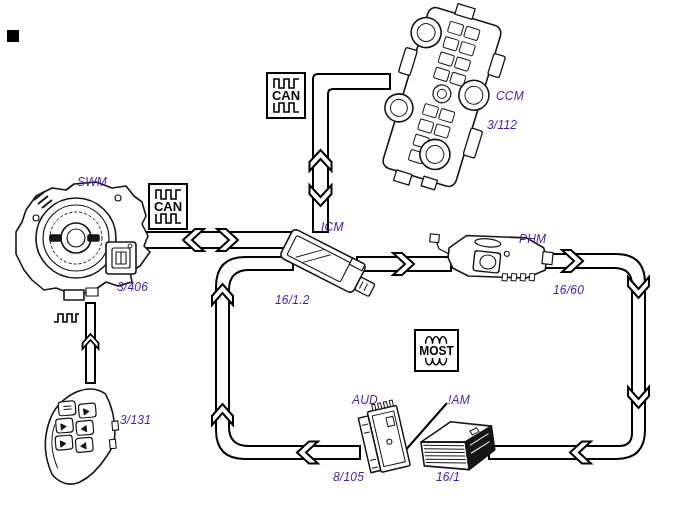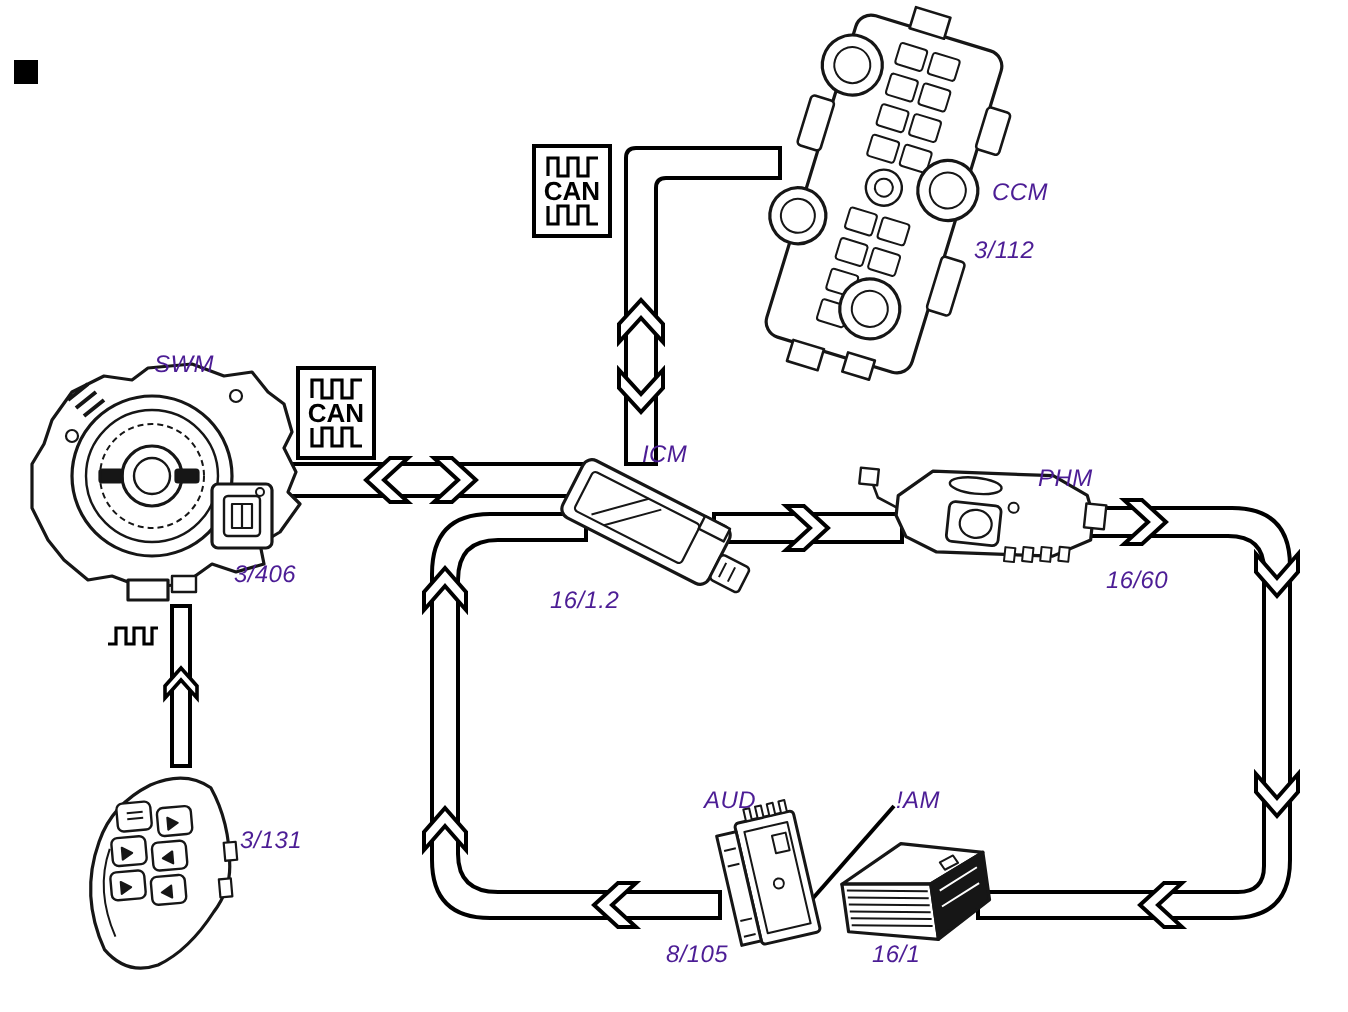--- a/index.html
+++ b/index.html
@@ -223,20 +223,29 @@
   <div class="signal-box" style="left:148px;top:183px;width:40px;height:47px;">
     <svg class="wave" width="27" height="12" viewBox="0 0 27 12">
       <path d="M1,11 V2 H6 V11 H11 V2 H16 V11 H21 V2 H26" fill="none" stroke="#000" stroke-width="1.6"></path>
     </svg>
     <span class="bus-name">CAN</span>
     <svg class="wave" width="27" height="12" viewBox="0 0 27 12">
       <path d="M1,1 V10 H6 V1 H11 V10 H16 V1 H21 V10 H26" fill="none" stroke="#000" stroke-width="1.6"></path>
     </svg>
   </div>
 
+  <div class="signal-box most" style="left:414px;top:329px;width:45px;height:43px;">
+    <svg class="wave" width="27" height="11" viewBox="0 0 27 12">
+      <path d="M1,11 A4,8 0 0 1 9,11 A4,8 0 0 1 17,11 A4,8 0 0 1 25,11" fill="none" stroke="#000" stroke-width="1.6"></path>
+    </svg>
+    <span class="bus-name">MOST</span>
+    <svg class="wave" width="27" height="11" viewBox="0 0 27 12">
+      <path d="M1,1 A4,8 0 0 0 9,1 A4,8 0 0 0 17,1 A4,8 0 0 0 25,1" fill="none" stroke="#000" stroke-width="1.6"></path>
+    </svg>
+  </div>
 
   <div class="lbl" style="left:77px;top:176px;">SWM</div>
   <div class="lbl" style="left:117px;top:281px;">3/406</div>
 
   <div class="lbl" style="left:496px;top:90px;">CCM</div>
   <div class="lbl" style="left:487px;top:119px;">3/112</div>
 
   <div class="lbl" style="left:321px;top:221px;">ICM</div>
   <div class="lbl" style="left:275px;top:294px;">16/1.2</div>
 

